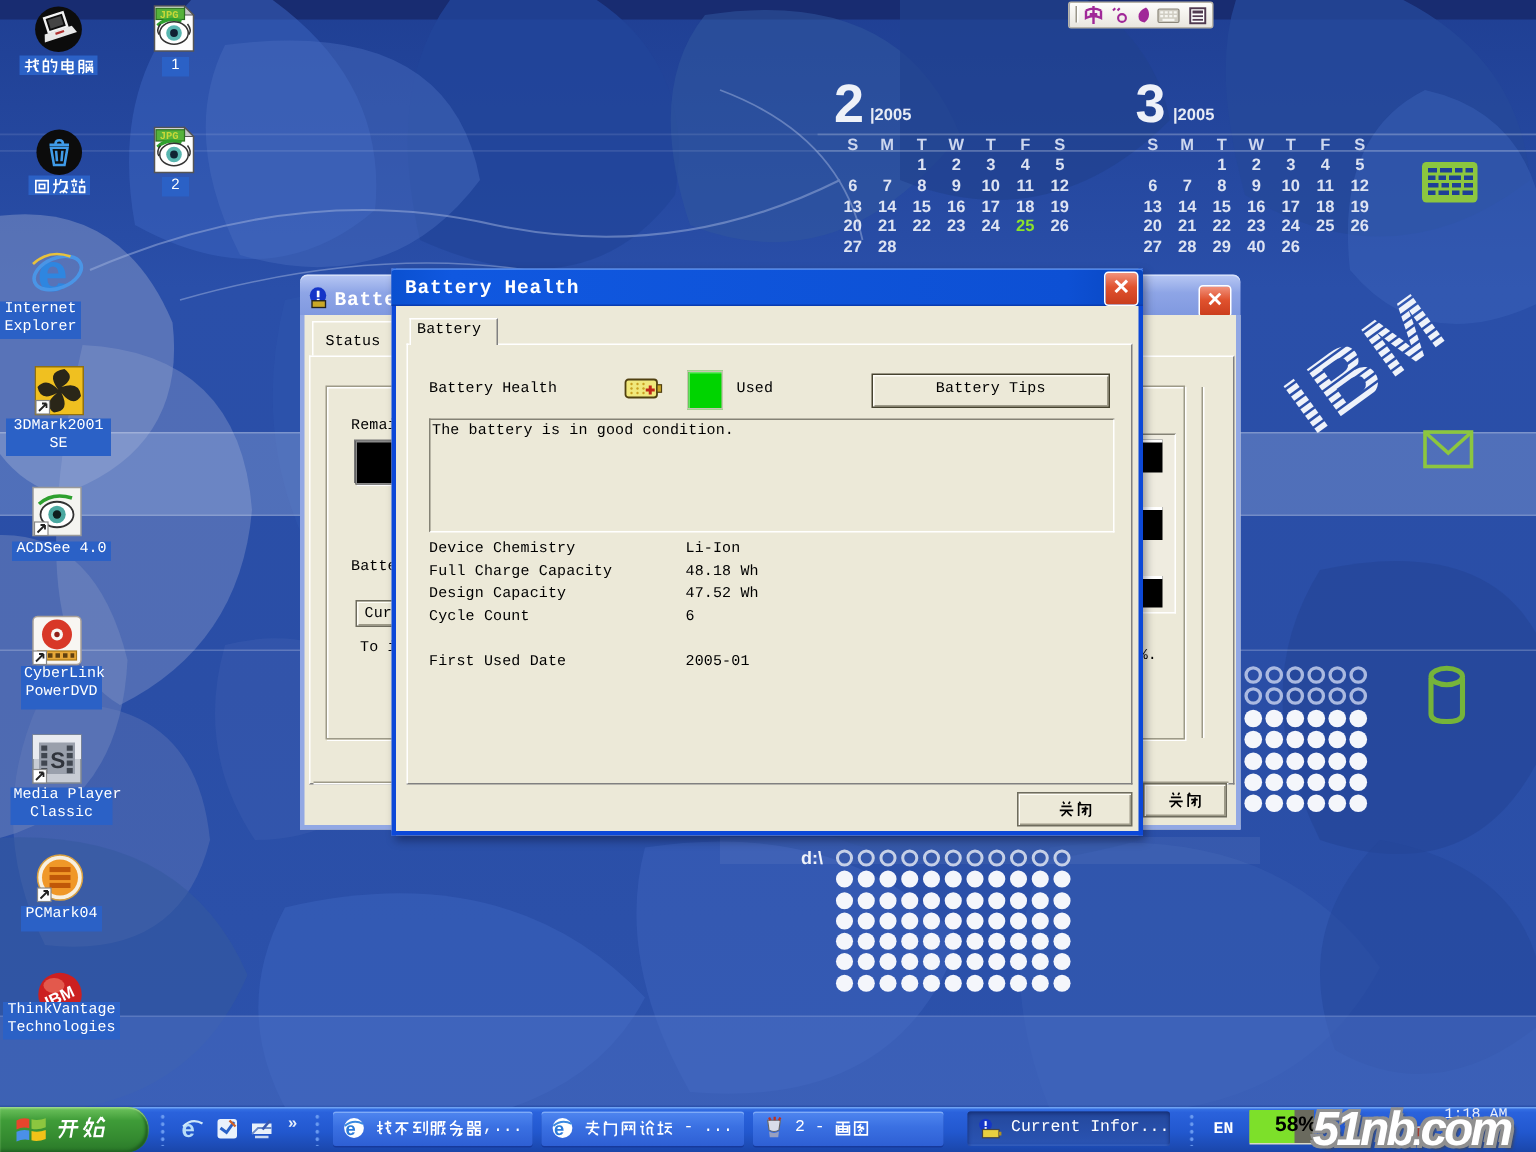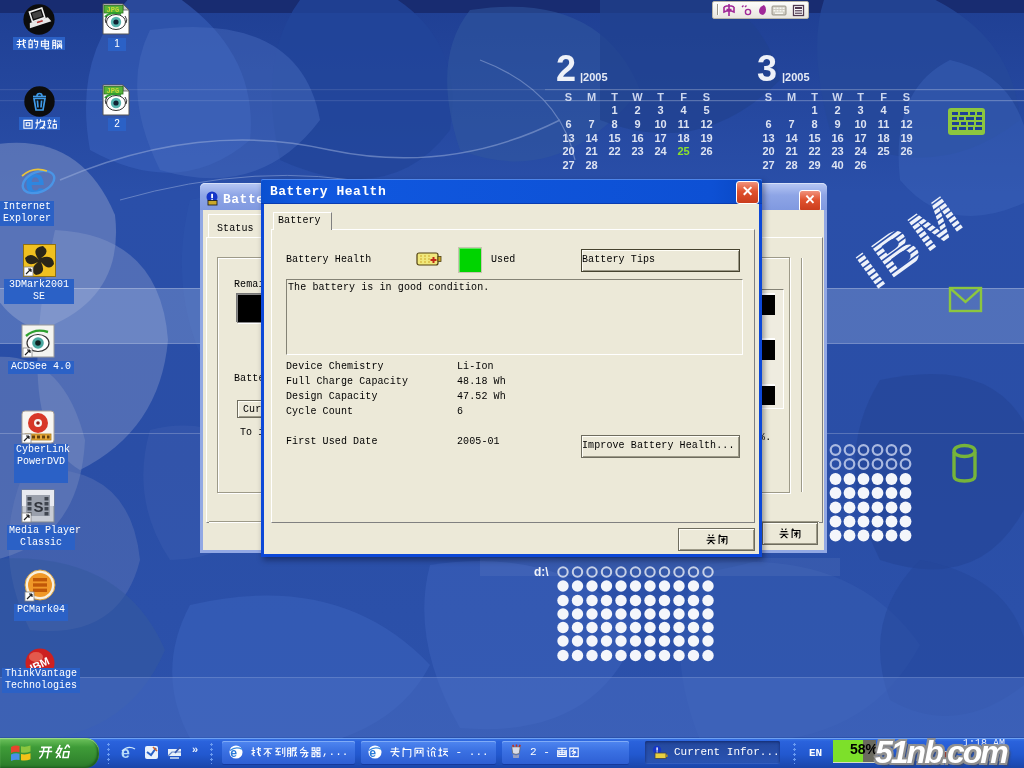--- a/index.html
+++ b/index.html
@@ -1,21 +1,21 @@
 <!DOCTYPE html>
 <html><head><meta charset="utf-8">
 <style>
 html,body{margin:0;padding:0}
 body{width:1024px;height:768px;overflow:hidden;position:relative;background:#2a50ac;font-family:"Liberation Mono",monospace}
 .abs{position:absolute}
 .cjk{display:inline-block;vertical-align:top}
 
 .win{position:absolute;border-radius:0}
 .bevel{background:#ece9d8;border-top:1px solid #fff;border-left:1px solid #fff;border-right:1px solid #808080;border-bottom:1px solid #808080}
-.btn{position:absolute;background:#ece9d8;box-shadow:inset 1px 1px 0 #fffef7, inset -1px -1px 0 #9d9a88;border:1px solid #6e6c5e;color:#000}
+.btn{position:absolute;background:#ece9d8;box-shadow:inset 1px 1px 0 #fffef7, inset -1px -1px 0 #9d9a88;border:1px solid #6e6c5e;text-align:center;color:#000}
 .sunken{border-top:1px solid #848275;border-left:1px solid #848275;border-bottom:1px solid #fff;border-right:1px solid #fff}
 .dtxt{font-size:10px;line-height:12px;color:#000;letter-spacing:0.1px;white-space:pre}
 .lbl{position:absolute;background:#2b61c6;color:#fff;font-size:10px;line-height:12px;text-align:center;padding:0 2px;white-space:pre}
 .cal{position:absolute;color:#ccd6ee;font-family:"Liberation Sans",sans-serif;font-weight:bold;font-size:11px}
 .calrow{position:absolute;display:flex;width:161px}
 .calrow span{display:inline-block;width:23px;text-align:center}
 .tseg{position:absolute;top:3px;height:23px;border-radius:2px;background:linear-gradient(#4f86f0,#3a70e2 45%,#2e5fd4);box-shadow:inset 0 1px 0 #7fabf7,0 1px 0 #16399b;color:#fff;font-size:11px;line-height:23px;white-space:nowrap;overflow:hidden}
 </style></head>
 <body>
 <svg class="abs" id="wall" width="1024" height="768" viewBox="0 0 1024 768" style="left:0;top:0">
@@ -533,21 +533,21 @@
 <circle cx="17" cy="13" r="1.8" fill="#902018"></circle>
 <rect x="4" y="24" width="26" height="6" fill="#e8a838" stroke="#a87818" stroke-width="0.8"></rect>
 <rect x="6" y="25.5" width="3" height="3" fill="#604010"></rect>
     <rect x="11" y="25.5" width="3" height="3" fill="#604010"></rect>
     <rect x="16" y="25.5" width="3" height="3" fill="#604010"></rect>
     <rect x="21" y="25.5" width="3" height="3" fill="#604010"></rect>
     <rect x="26" y="25.5" width="2.5" height="3" fill="#604010"></rect>
 <rect x="1" y="24" width="9" height="9" fill="#fff" stroke="#888" stroke-width="0.8"></rect>
 <path d="M3 31 L8 26 M8 26 L8 29 M8 26 L5 26" stroke="#222" stroke-width="1.2" fill="none"></path>
 </svg>
-<div class="lbl" style="left:14px;top:444px;width:50px;height:39px">CyberLink<br>PowerDVD</div>
+<div class="lbl" style="left:14px;top:444px;width:50px;height:29px">CyberLink<br>PowerDVD</div>
 
 <svg class="abs" style="left:21px;top:489px" width="34" height="34" viewBox="0 0 34 34">
 <rect x="1" y="1" width="32" height="32" fill="#c8ccd4" stroke="#808890" stroke-width="1"></rect>
 <rect x="1" y="1" width="32" height="16" fill="#e8eaf0"></rect>
 <rect x="5" y="6" width="24" height="21" fill="#9aa0ac"></rect>
 <rect x="6.5" y="8" width="4" height="3.5" fill="#404650"></rect>
     <rect x="6.5" y="13" width="4" height="3.5" fill="#404650"></rect>
     <rect x="6.5" y="18" width="4" height="3.5" fill="#404650"></rect>
     <rect x="6.5" y="23" width="4" height="3.5" fill="#404650"></rect>
 <rect x="23.5" y="8" width="4" height="3.5" fill="#404650"></rect>
@@ -689,21 +689,20 @@
 <div class="abs dtxt" style="left:22px;top:182px">Device Chemistry</div>
     <div class="abs dtxt" style="left:193px;top:182px">Li-Ion</div>
 <div class="abs dtxt" style="left:22px;top:197px">Full Charge Capacity</div>
     <div class="abs dtxt" style="left:193px;top:197px">48.18 Wh</div>
 <div class="abs dtxt" style="left:22px;top:212px">Design Capacity</div>
     <div class="abs dtxt" style="left:193px;top:212px">47.52 Wh</div>
 <div class="abs dtxt" style="left:22px;top:227px">Cycle Count</div>
     <div class="abs dtxt" style="left:193px;top:227px">6</div>
 <div class="abs dtxt" style="left:22px;top:257px">First Used Date</div>
     <div class="abs dtxt" style="left:193px;top:257px">2005-01</div>
-<div class="abs btn dtxt" style="left:317px;top:256px;width:157px;height:21px;line-height:20px">Improve Battery Health...</div>
 
 <div class="abs btn" style="left:414px;top:349px;width:75px;height:21px;text-align:center"><svg class="cjk" width="12" height="12" viewBox="0 0 12 12" style="margin-top:4px">
         <use href="#c-guan" stroke="#000"></use>
       </svg><svg class="cjk" width="12" height="12" viewBox="0 0 12 12" style="margin-top:4px">
         <use href="#c-bi" stroke="#000"></use>
       </svg></div>
 </div>
 
 <div class="abs" style="left:0;top:738px;width:1024px;height:30px;background:linear-gradient(#3a77e8,#2a62dc 12%,#2258cf 55%,#1c4ab2 90%,#1a45a8);box-shadow:inset 0 1px 0 #6ea1f2">
 

